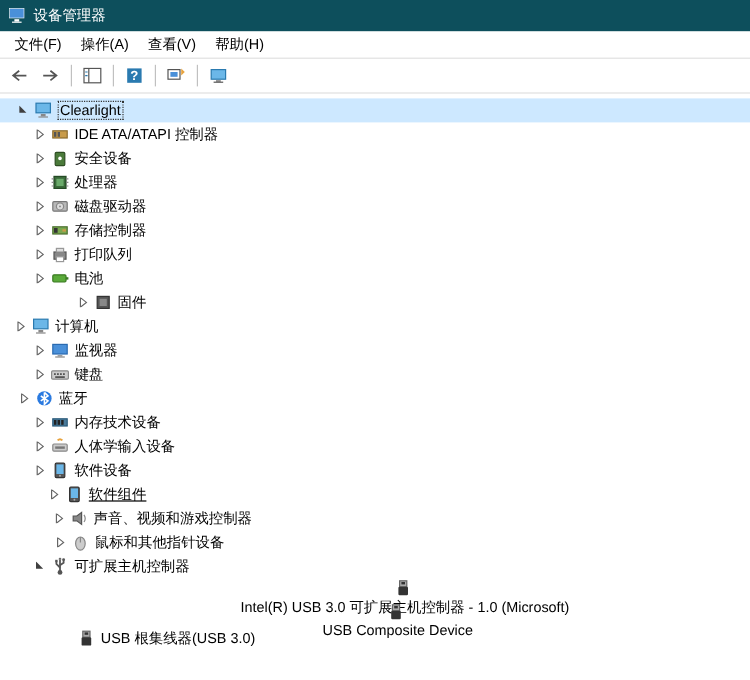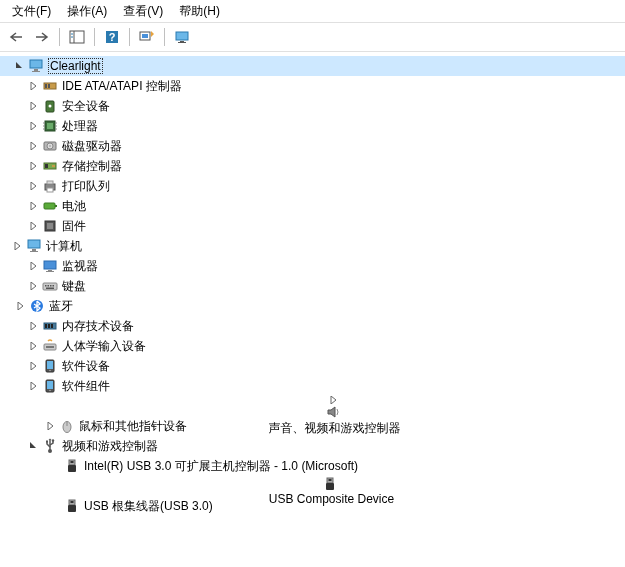--- a/index.html
+++ b/index.html
@@ -18,20 +18,30 @@
 .node-icon{width:16px;height:16px;margin-right:4px;display:flex;align-items:center;justify-content:center;flex-shrink:0}
 .label{font-size:12px}
 .selected{background:#cde8ff}
 .selected .label{border:1px dotted #333;padding:0 1px}
 svg{display:block}
 </style>
 </head>
 <body>
 <div class="window">
 
+<div class="titlebar">
+  <span class="icon">
+    <svg width="14" height="14" viewBox="0 0 14 14">
+          <rect x="1" y="1" width="12" height="8" fill="#4a90d9" stroke="#fff" stroke-width="0.5"></rect>
+          <rect x="5" y="10" width="4" height="2" fill="#fff"></rect>
+          <rect x="3" y="12" width="8" height="1" fill="#fff"></rect>
+        </svg>
+  </span>
+  <span class="label">设备管理器</span>
+</div>
 
 <div class="menubar">
   <div class="menu-item">文件(F)</div>
   <div class="menu-item">操作(A)</div>
   <div class="menu-item">查看(V)</div>
   <div class="menu-item">帮助(H)</div>
 </div>
 
 <div class="toolbar">
   <div class="tbtn">
@@ -198,21 +208,21 @@
             </svg>
           </span>
           <span class="node-icon">
             <svg width="16" height="16">
               <rect x="2" y="5" width="11" height="6" rx="1" fill="#5aaa3a" stroke="#3a7a22"></rect>
               <rect x="13" y="7" width="2" height="2" fill="#3a7a22"></rect>
             </svg>
           </span>
           <span class="label">电池</span>
         </div>
-        <div class="tree-row" style="padding-left: 28px;">
+        <div class="tree-row" style="padding-left: 28px; margin-left: 36px;">
           <span class="expander">
             <svg width="8" height="8">
               <path d="M1 0 L6 4 L1 8 Z" fill="none" stroke="#666" stroke-width="1"></path>
             </svg>
           </span>
           <span class="node-icon">
             <svg width="16" height="16">
               <rect x="3" y="3" width="10" height="10" fill="#555" stroke="#333"></rect>
               <rect x="5" y="5" width="6" height="6" fill="#888"></rect>
             </svg>
@@ -320,36 +330,36 @@
           </span>
           <span class="node-icon">
             <svg width="16" height="16">
               <rect x="4" y="2" width="8" height="12" rx="1" fill="#555" stroke="#333"></rect>
               <rect x="5" y="3" width="6" height="8" fill="#6bb7e8"></rect>
               <circle cx="8" cy="12.5" r="0.8" fill="#aaa"></circle>
             </svg>
           </span>
           <span class="label">软件设备</span>
         </div>
-        <div class="tree-row" style="padding-left: 28px;">
+        <div class="tree-row" style="padding-left: 40px; text-decoration: underline;">
           <span class="expander">
             <svg width="8" height="8">
               <path d="M1 0 L6 4 L1 8 Z" fill="none" stroke="#666" stroke-width="1"></path>
             </svg>
           </span>
           <span class="node-icon">
             <svg width="16" height="16">
               <rect x="4" y="2" width="8" height="12" rx="1" fill="#555" stroke="#333"></rect>
               <rect x="5" y="3" width="6" height="8" fill="#6bb7e8"></rect>
               <circle cx="8" cy="12.5" r="0.8" fill="#aaa"></circle>
             </svg>
           </span>
           <span class="label">软件组件</span>
         </div>
-        <div class="tree-row" style="padding-left: 44px; flex-direction: column;">
+        <div class="tree-row" style="padding-left: 44px;">
           <span class="expander">
             <svg width="8" height="8">
               <path d="M1 0 L6 4 L1 8 Z" fill="none" stroke="#666" stroke-width="1"></path>
             </svg>
           </span>
           <span class="node-icon">
             <svg width="16" height="16">
               <path d="M3 6 L6 6 L10 3 L10 13 L6 10 L3 10 Z" fill="#888" stroke="#555"></path>
               <path d="M12 5 Q14 8 12 11" stroke="#888" fill="none"></path>
             </svg>
@@ -380,23 +390,23 @@
             <svg width="16" height="16">
               <circle cx="8" cy="13" r="2" fill="#555"></circle>
               <line x1="8" y1="13" x2="8" y2="2" stroke="#555" stroke-width="1.5"></line>
               <path d="M8 9 L5 6 L5 4" stroke="#555" stroke-width="1.5" fill="none"></path>
               <rect x="4" y="2.5" width="2" height="2" fill="#555"></rect>
               <path d="M8 7 L11 5 L11 3" stroke="#555" stroke-width="1.5" fill="none"></path>
               <circle cx="11" cy="2.5" r="1.2" fill="#555"></circle>
               <path d="M6.5 2 L8 0.5 L9.5 2 Z" fill="#555"></path>
             </svg>
           </span>
-          <span class="label">视频和游戏控制器</span>
-        </div>
-        <div class="tree-row" style="padding-left: 50px;">
+          <span class="label">可扩展主机控制器</span>
+        </div>
+        <div class="tree-row" style="padding-left: 50px; flex-direction: column;">
           <span class="expander none"></span>
           <span class="node-icon">
             <svg width="16" height="16">
               <rect x="5" y="2" width="6" height="5" fill="#aaa" stroke="#666"></rect>
               <rect x="4" y="7" width="8" height="7" rx="1" fill="#333"></rect>
               <rect x="6.5" y="3" width="3" height="2" fill="#333"></rect>
             </svg>
           </span>
           <span class="label">Intel(R) USB 3.0 可扩展主机控制器 - 1.0 (Microsoft)</span>
         </div>

